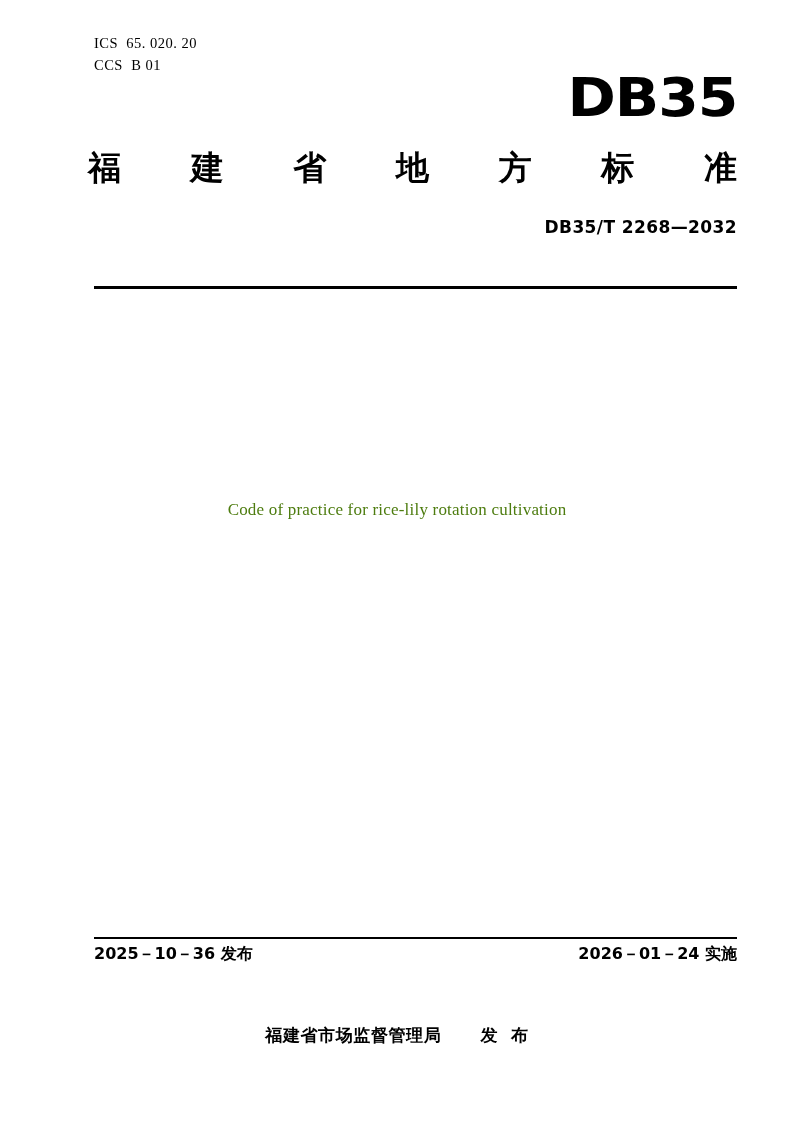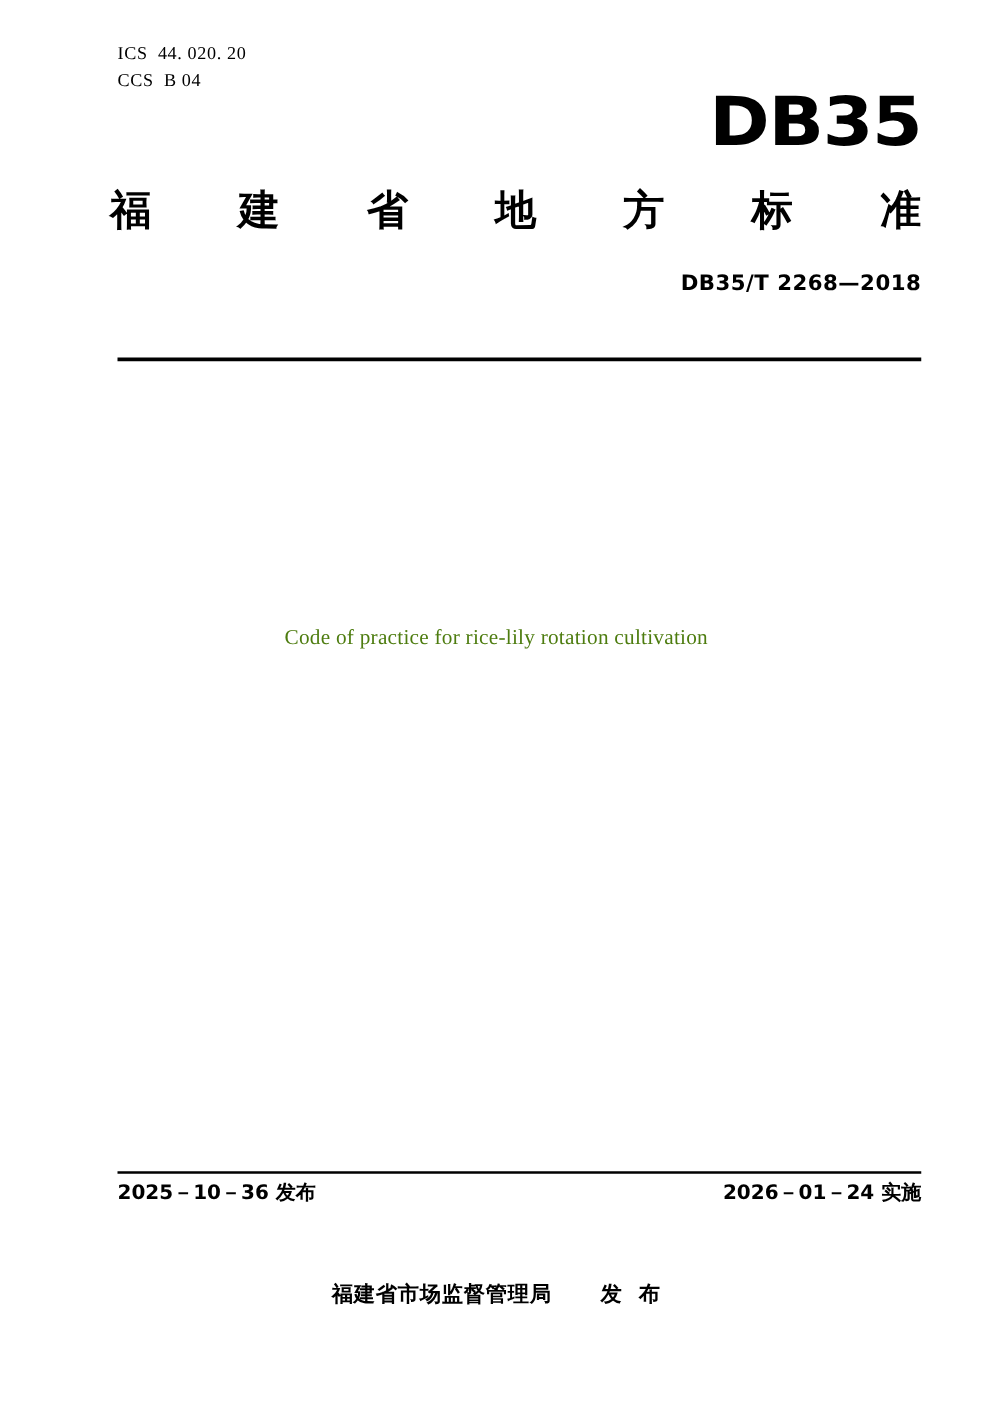--- a/index.html
+++ b/index.html
@@ -153,37 +153,37 @@
     color: #000;
     white-space: pre;
   }
 </style>
 </head>
 <body>
 
 <div class="page">
 
   <div class="ics-block">
-    <div class="ics-line">ICS  44. 020. 20</div>
-    <div class="ics-line">CCS  B 04</div>
+    <div class="ics-line">ICS  65. 020. 20</div>
+    <div class="ics-line">CCS  B 01</div>
   </div>
 
   <div class="db-logo">DB35</div>
 
   <div class="std-title">
     <span>福</span>
     <span>建</span>
     <span>省</span>
     <span>地</span>
     <span>方</span>
     <span>标</span>
     <span>准</span>
   </div>
 
-  <div class="std-number">DB35/T  2268—2018</div>
+  <div class="std-number">DB35/T  2268—2032</div>
 
   <div class="rule-top"></div>
 
   <div class="doc-title-en">Code of practice for rice-lily rotation cultivation</div>
 
   <div class="rule-bottom"></div>
 
   <div class="date-row">
     <div class="date-issue">2025－10－36 发布</div>
     <div class="date-effective">2026－01－24 实施</div>

